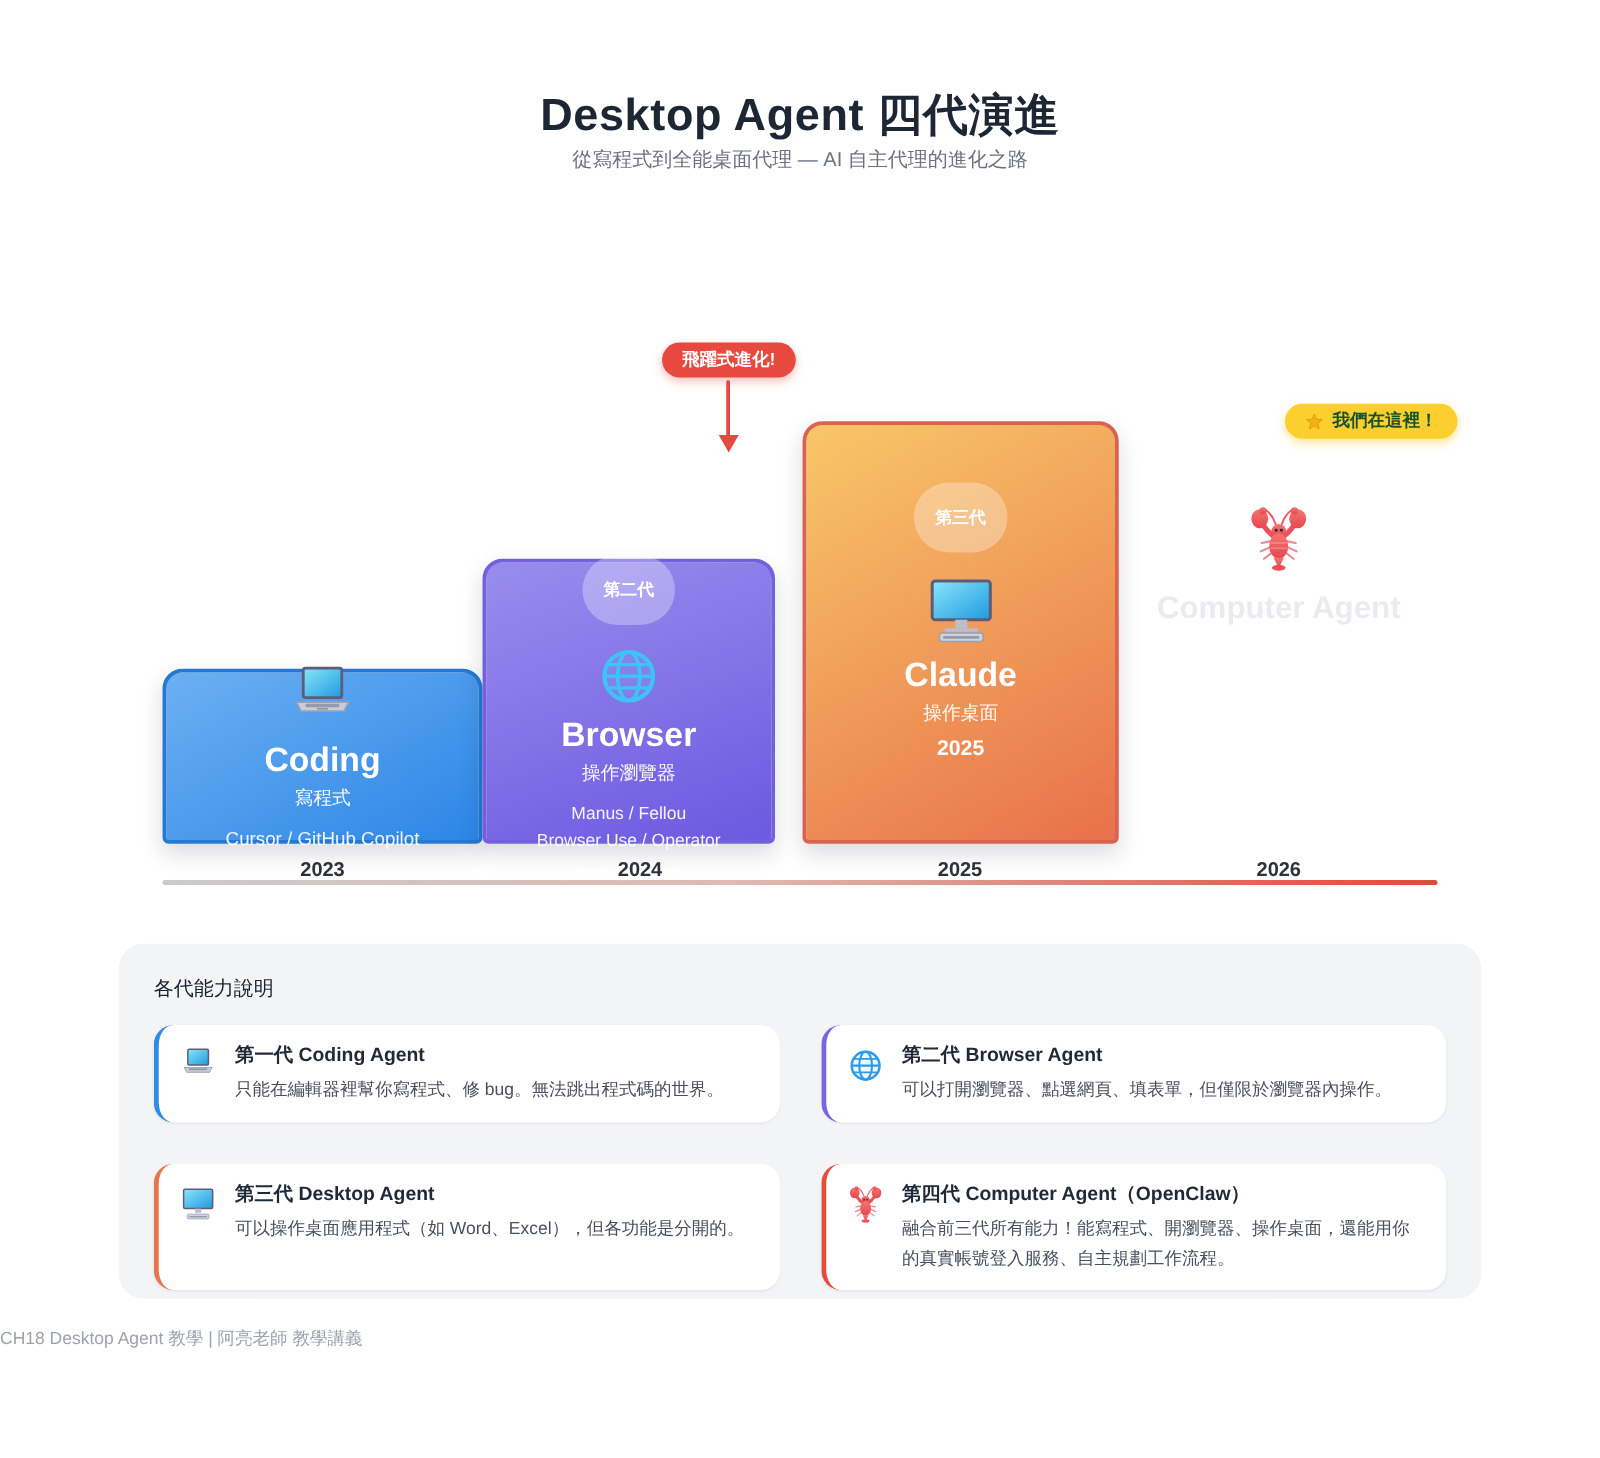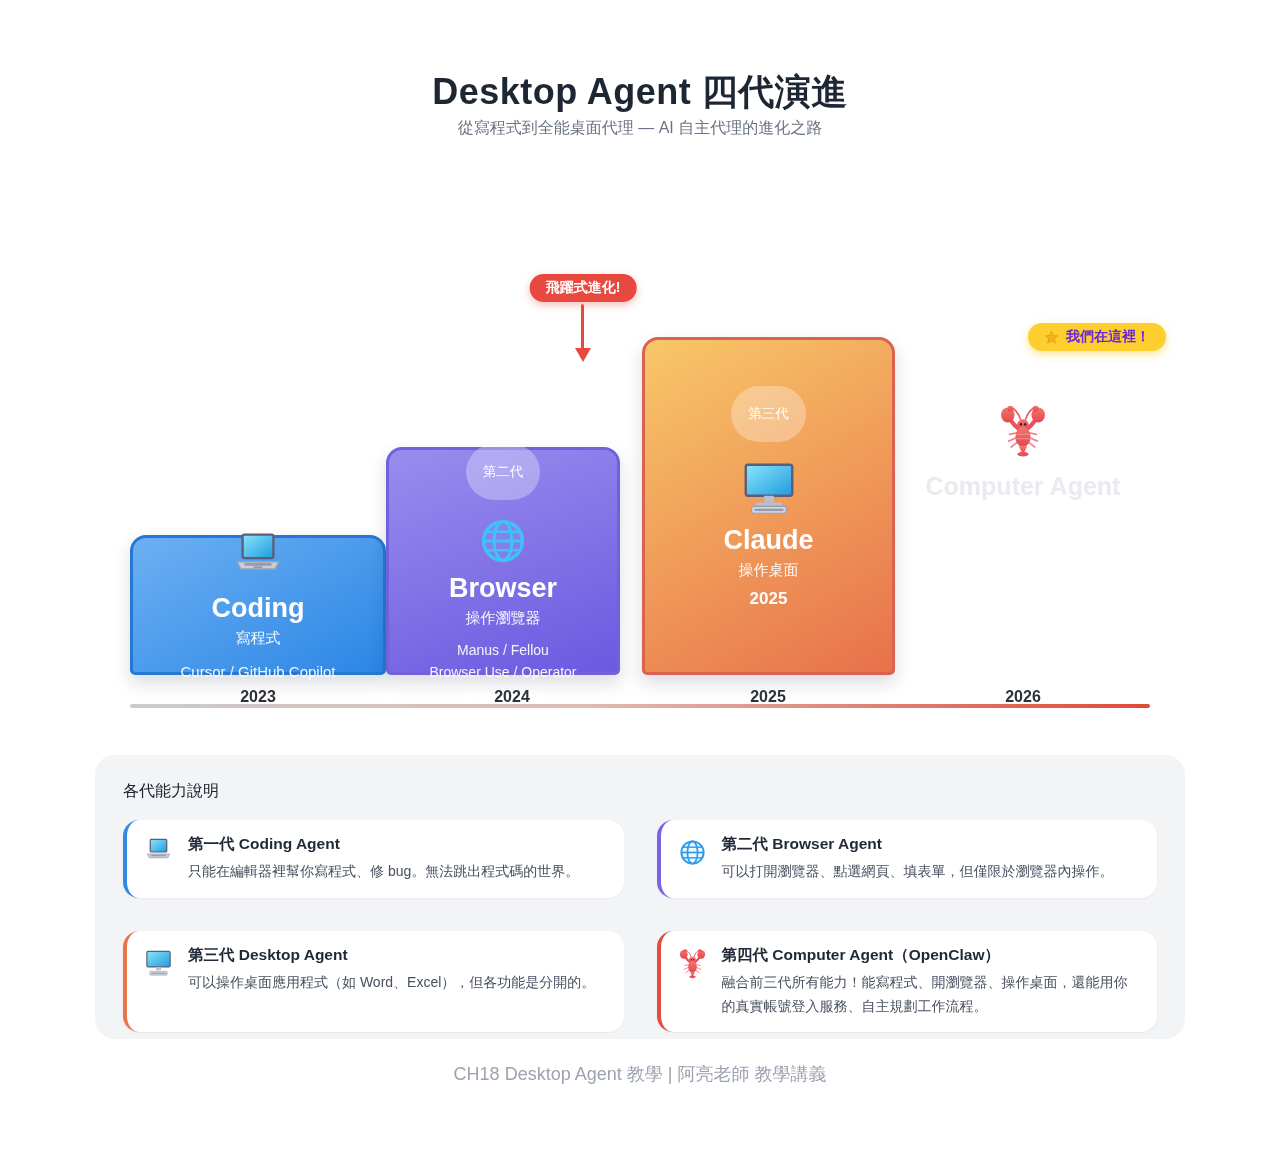--- a/index.html
+++ b/index.html
@@ -35,21 +35,21 @@
   .leap-head {
     position:absolute; top:348px; left:583px; transform:translateX(-50%);
     width:0; height:0;
     border-left:8px solid transparent; border-right:8px solid transparent;
     border-top:14px solid #e8493f;
   }
 
   
   .here-badge {
     position:absolute; top:323px; left:1097px; transform:translateX(-50%);
-    background:#fcce2e; color:#6d28d9; font-size:14px; font-weight:700;
+    background:#fcce2e; color:#14532d; font-size:14px; font-weight:700;
     padding:5px 16px; border-radius:999px; white-space:nowrap;
     display:flex; align-items:center; gap:7px;
     box-shadow:0 3px 8px rgba(250,204,40,.5);
   }
   .here-badge svg { width:15px; height:15px; display:block; }
 
   
   .gen4-lobster { position:absolute; top:404px; left:1023px; transform:translateX(-50%); }
   .gen4-lobster svg { width:54px; height:54px; display:block; }
   .gen4-label {
@@ -74,21 +74,21 @@
     border:3px solid #7361dc;
   }
   .bar-desktop {
     left:642px; top:337px; width:253px; height:338px;
     background:linear-gradient(150deg,#f8c768,#e8714b);
     border:3px solid #d96350;
     padding-top:46px;
   }
   .bar-badge {
     background:rgba(255,255,255,.3); color:#fff;
-    font-size:13.5px; font-weight:400; padding:19px 17px; border-radius:999px;
+    font-size:13.5px; font-weight:700; padding:19px 17px; border-radius:999px;
     white-space:nowrap;
   }
   .bar-browser .bar-badge { margin-top:-6px; }
   .bar-icon svg { display:block; }
   .bar-coding  .bar-icon { margin-top:-8px; }
   .bar-coding  .bar-icon svg { width:58px; height:58px; }
   .bar-browser .bar-icon { margin-top:14px; color:#3fc2f5; }
   .bar-browser .bar-icon svg { width:54px; height:54px; }
   .bar-desktop .bar-icon { margin-top:16px; }
   .bar-desktop .bar-icon svg { width:62px; height:62px; }
@@ -128,21 +128,21 @@
     box-shadow:0 1px 2px rgba(16,24,40,.05);
   }
   .card-icon { flex:none; margin-top:3px; color:#2f9ae8; }
   .card-icon svg { width:31px; height:31px; display:block; }
   .card-title { font-size:15.5px; font-weight:700; color:#1f2937; margin-bottom:5px; }
   .card-desc  { font-size:14px; color:#46505f; line-height:1.7; }
 
   
   .footer {
     position:absolute; top:1062px; left:0; width:100%;
-    text-align:center; font-size:18px; color:#9ca3af;
+    font-size:14px; color:#9ca3af;
   }
 </style>
 </head>
 <body>
 
 <svg width="0" height="0" style="position:absolute" aria-hidden="true">
   <defs>
     <linearGradient id="g-screen" x1="0" y1="0" x2="1" y2="1">
       <stop offset="0" stop-color="#8ae6fa"></stop>
         <stop offset="1" stop-color="#1f9ae0"></stop>

